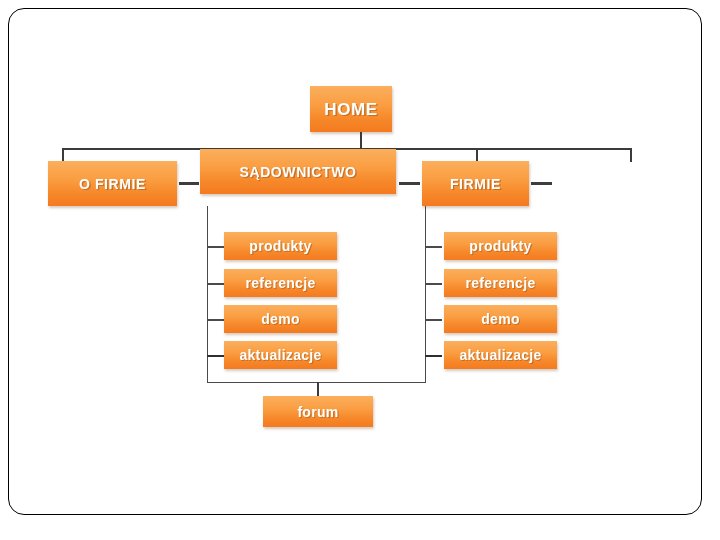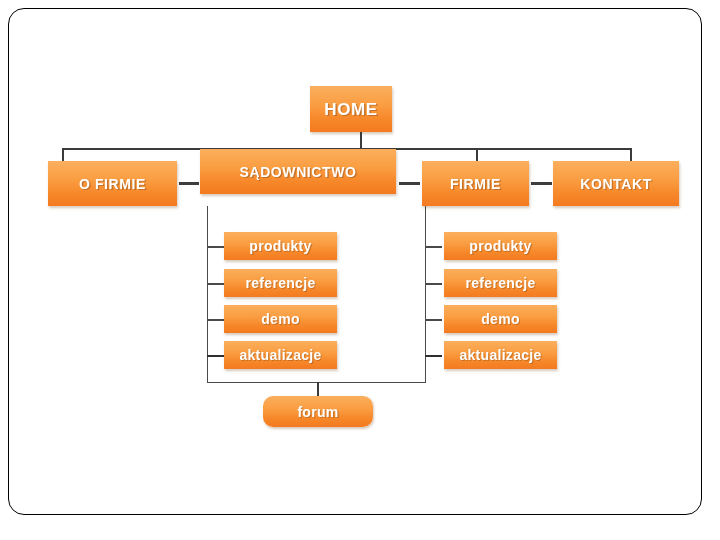--- a/index.html
+++ b/index.html
@@ -121,21 +121,20 @@
   <div class="conn conn-v" style="left:303px; top:148px; height:14px;"></div>
   <div class="conn conn-v" style="left:476px; top:148px; height:14px;"></div>
   <div class="conn conn-v" style="left:630px; top:148px; height:14px;"></div>
 
   <div class="node level2" style="left:48px; top:161px; width:129px; height:45px;">O FIRMIE</div>
 
   <div class="node level2" style="left:200px; top:149px; width:196px; height:45px;">SĄDOWNICTWO</div>
 
   <div class="node level2" style="left:422px; top:161px; width:107px; height:45px;">FIRMIE</div>
 
-  <div class="node level2" style="left:553px; top:161px; width:126px; height:45px;">KONTAKT</div>
 
   <div class="dash" style="left:179px; top:182px; width:20px;"></div>
   <div class="dash" style="left:399px; top:182px; width:21px;"></div>
   <div class="dash" style="left:531px; top:182px; width:21px;"></div>
 
   <div class="rail rail-v" style="left:207px; top:206px; height:177px;"></div>
 
   <div class="stub" style="left:207px; top:246px; width:17px;"></div>
   <div class="stub" style="left:207px; top:283px; width:17px;"></div>
   <div class="stub" style="left:207px; top:319px; width:17px;"></div>
@@ -154,15 +153,15 @@
   <div class="stub strong" style="left:425px; top:355px; width:17px;"></div>
 
   <div class="node level3" style="left:444px; top:232px; width:113px; height:28px;">produkty</div>
   <div class="node level3" style="left:444px; top:269px; width:113px; height:28px;">referencje</div>
   <div class="node level3" style="left:444px; top:305px; width:113px; height:28px;">demo</div>
   <div class="node level3" style="left:444px; top:341px; width:113px; height:28px;">aktualizacje</div>
 
   <div class="rail rail-h" style="left:207px; top:382px; width:219px;"></div>
   <div class="conn conn-v" style="left:317px; top:382px; height:15px;"></div>
 
-  <div class="node level3" style="left:263px; top:396px; width:110px; height:31px;border-radius:10px;">forum</div>
+  <div class="node level3" style="left:263px; top:396px; width:110px; height:31px;">forum</div>
 
 </div>
 
 </body></html>

